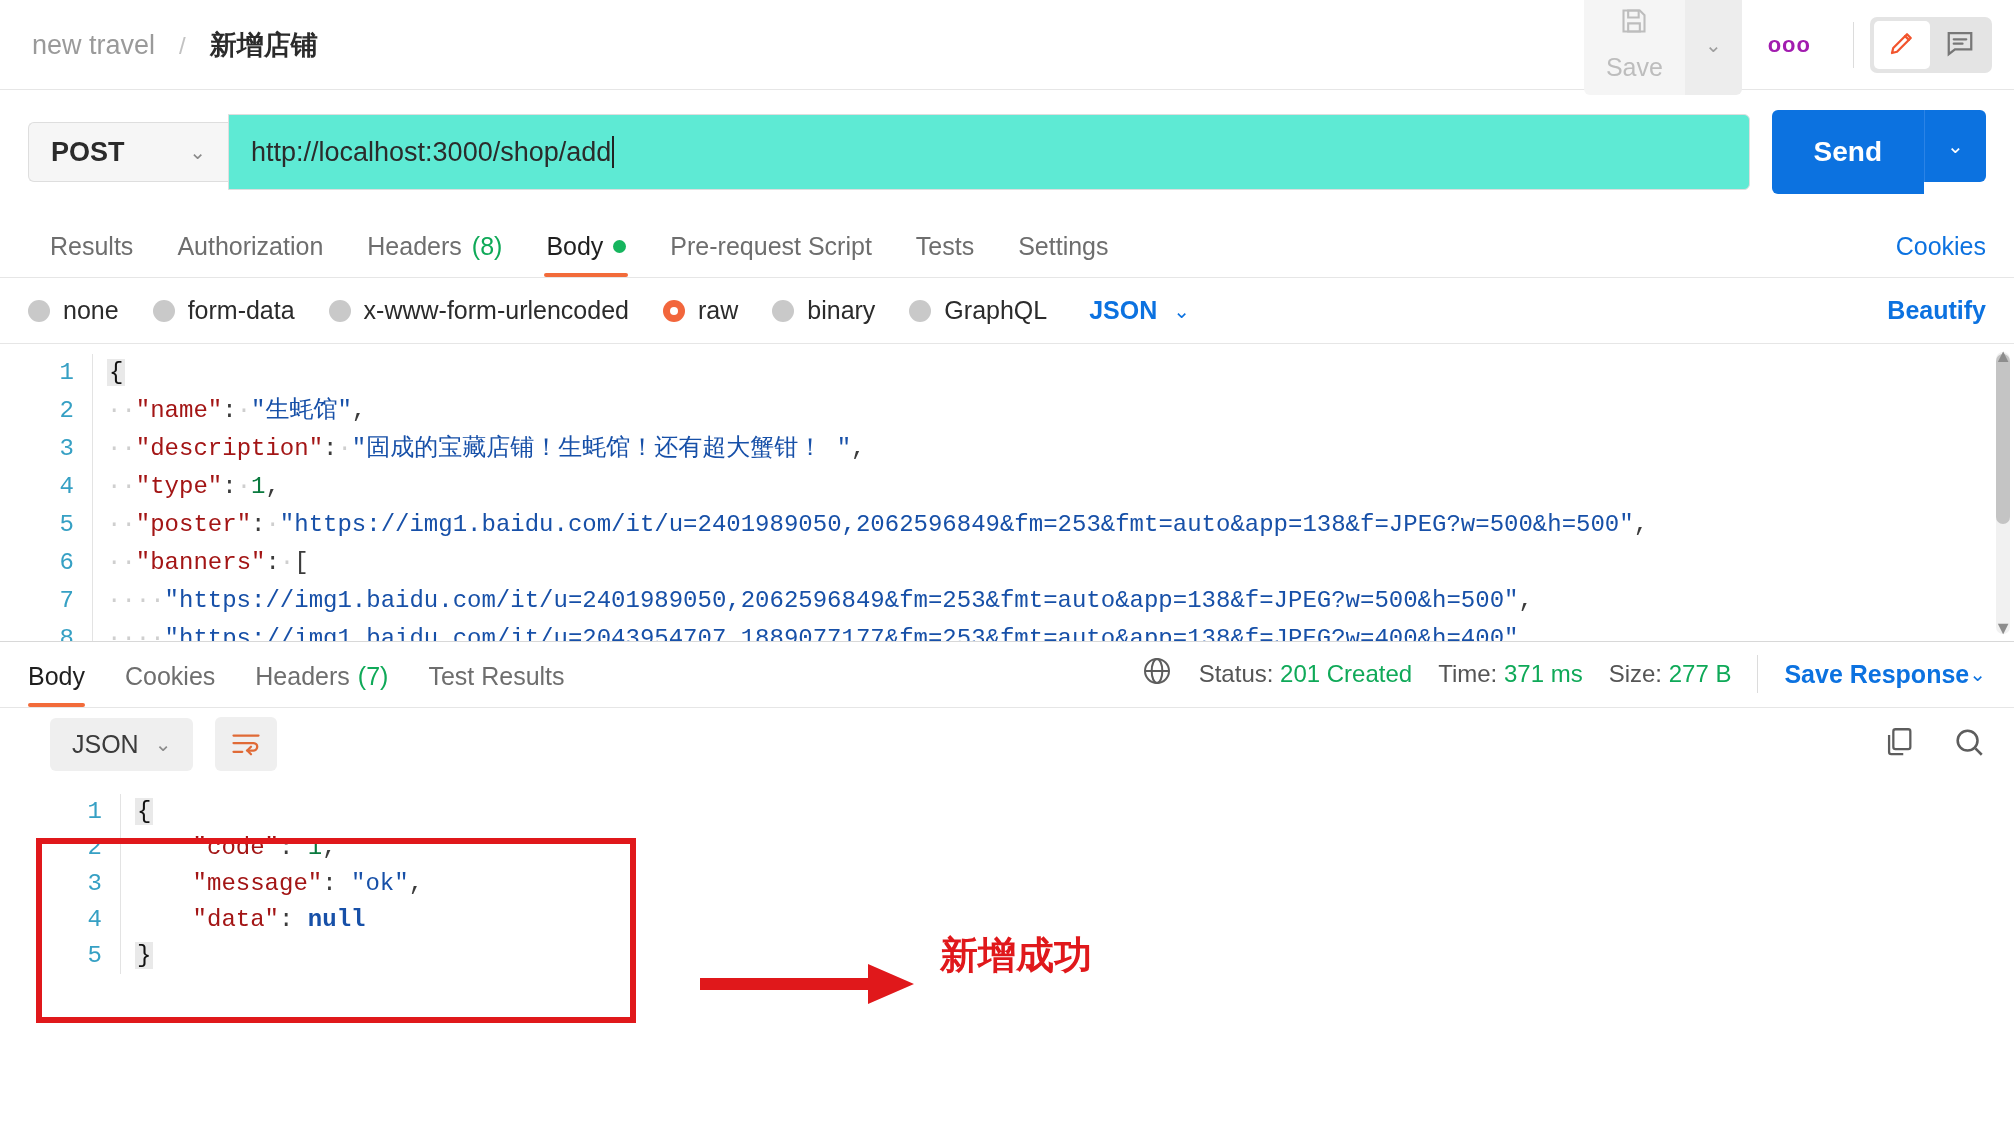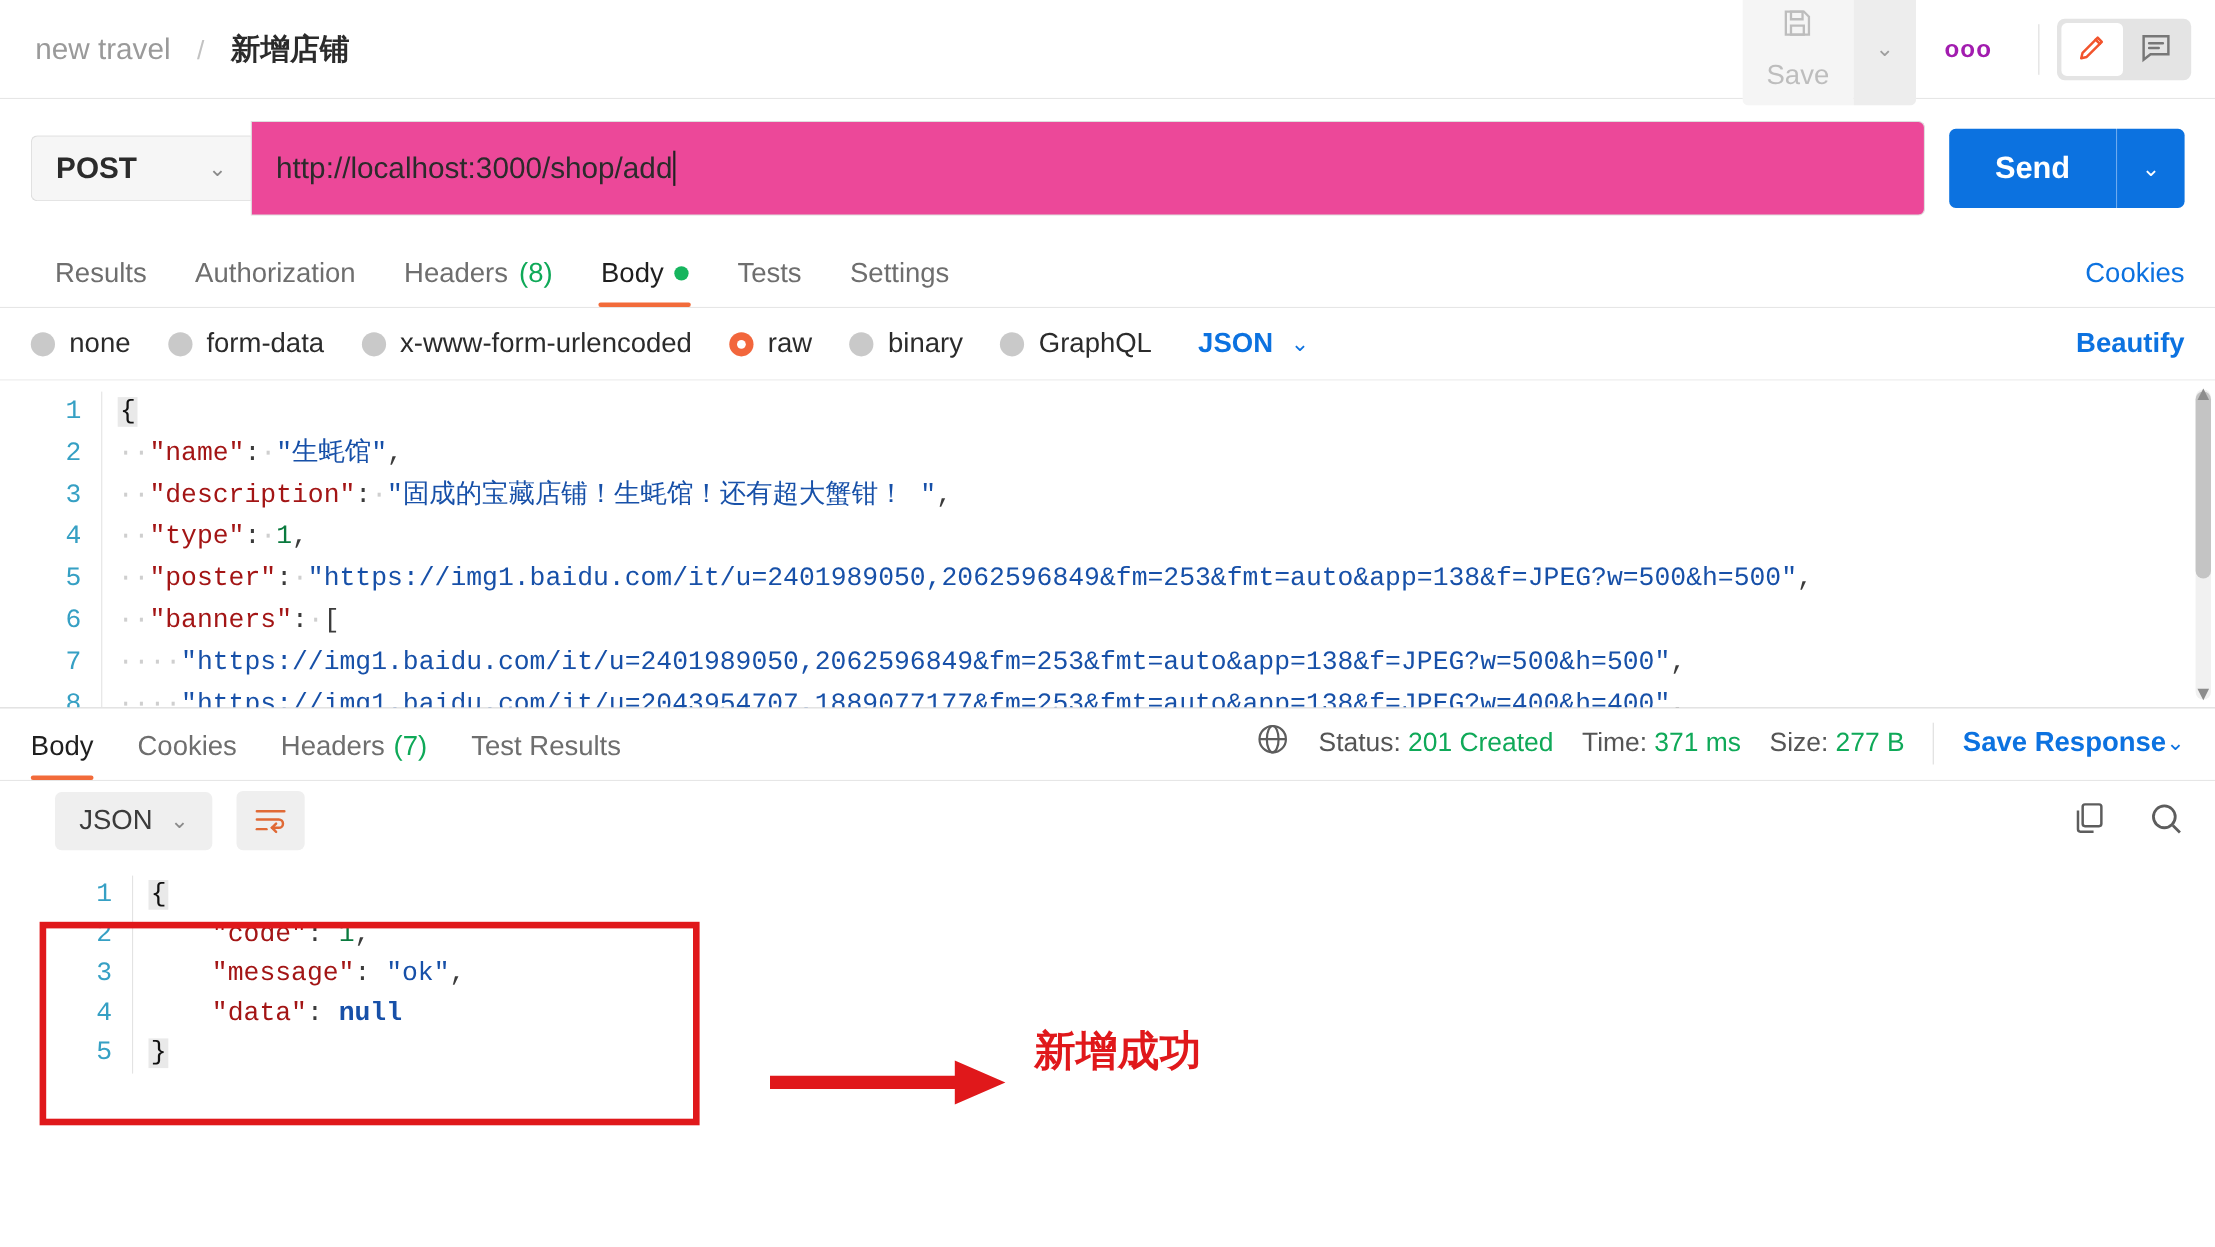--- a/index.html
+++ b/index.html
@@ -48,32 +48,32 @@
   
   .urlrow { display: flex; align-items: center; gap: 0; padding: 20px 28px 22px 28px; }
   .method-select {
     width: 200px; height: 60px; background: #f6f6f6;
     border: 1px solid #dedede; border-right: none;
     border-radius: 6px 0 0 6px; display: flex; align-items: center;
     justify-content: space-between; padding: 0 22px; cursor: pointer;
   }
   .method-label { font-size: 27px; font-weight: 700; color: #2b2b2b; }
   .url-input {
-    flex: 1; height: 86px; border: 1px solid #dedede; border-radius: 0 6px 6px 0;
-    background: #ec4899; display: flex; align-items: center; padding: 0 22px;
+    flex: 1; height: 76px; border: 1px solid #dedede; border-radius: 0 6px 6px 0;
+    background: #5eead4; display: flex; align-items: center; padding: 0 22px;
     font-size: 27px; color: #2b2b2b; position: relative;
   }
   .caret-bar {
     display: inline-block; width: 2px; height: 32px; background: #222;
     margin-left: 1px; vertical-align: middle;
   }
   .send-group { display: flex; margin-left: 22px; }
   .send-btn {
     background: #0c72e0; color: #fff; font-size: 28px; font-weight: 700;
-    border: none; cursor: pointer; padding: 0 42px; height: 72px;
+    border: none; cursor: pointer; padding: 0 42px; height: 84px;
     border-radius: 6px 0 0 6px;
   }
   .send-caret {
     background: #0c72e0; color: #fff; border: none; cursor: pointer;
     width: 62px; height: 72px; border-radius: 0 6px 6px 0;
     display: flex; align-items: center; justify-content: center;
     border-left: 1px solid #2b83e6; font-size: 20px;
   }
 
   
@@ -278,20 +278,23 @@
       </button>
     <button class="tab">
       <span>Headers</span>
       <span class="tab-count">(8)</span>
     </button>
     <button class="tab active">
       <span>Body</span>
       <span class="green-dot"></span>
     </button>
     <button class="tab">
+        <span>Pre-request Script</span>
+      </button>
+    <button class="tab">
         <span>Tests</span>
       </button>
     <button class="tab">
         <span>Settings</span>
       </button>
     <span class="cookies-link">Cookies</span>
   </div>
 
   <div class="bodyrow">
     <label class="radio-opt">

